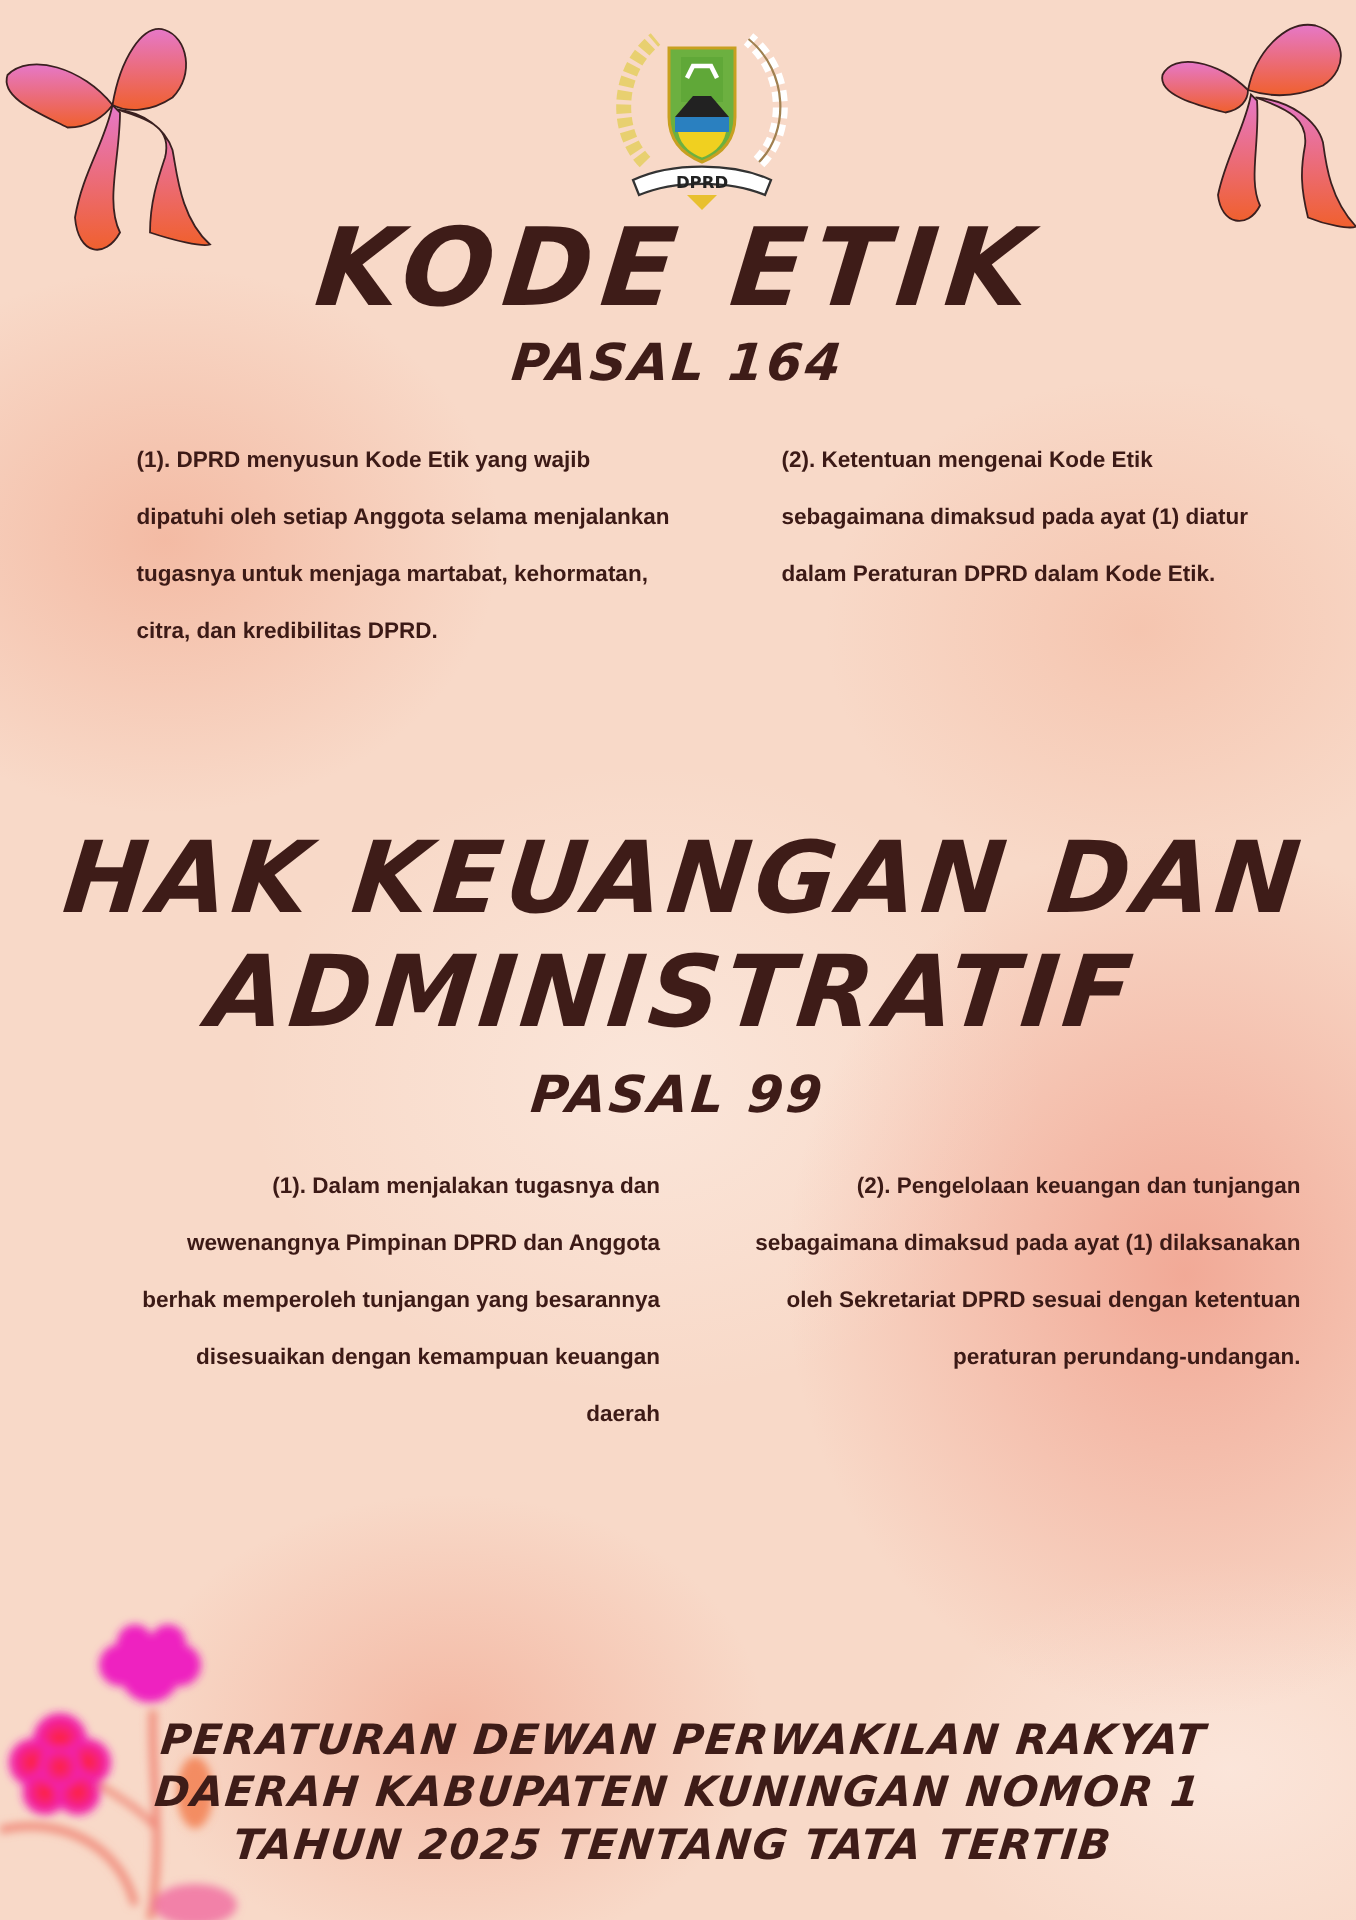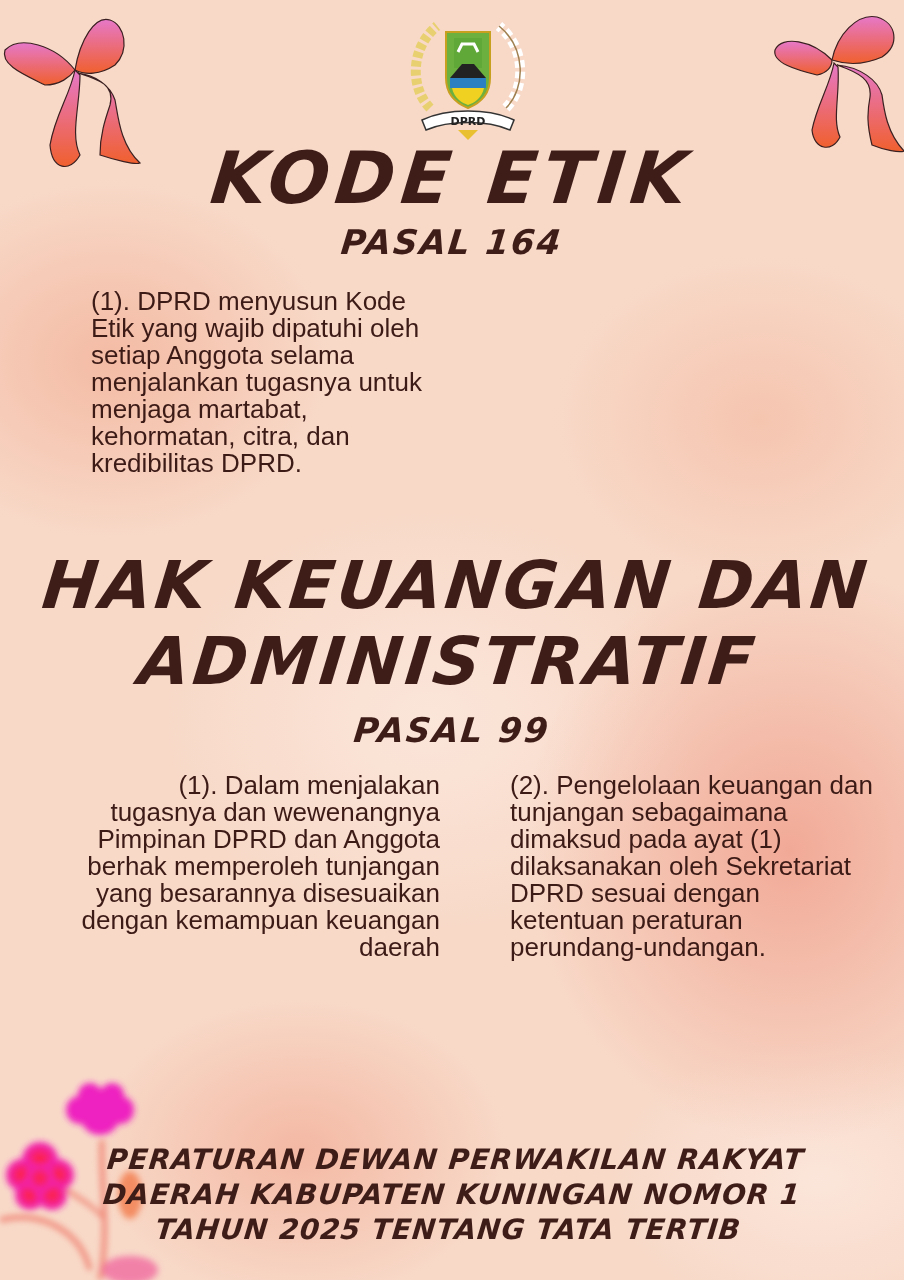--- a/index.html
+++ b/index.html
@@ -24,26 +24,26 @@
     position: absolute; left: 0; right: 0; text-align: center;
     letter-spacing: 2px;
     transform: skewX(-6deg);
   }
   .t1 { top: 138px; font-size: 72px; line-height: 80px; letter-spacing: 6px; }
   .t1sub { top: 222px; font-size: 34px; line-height: 40px; }
   .t2 { top: 548px; font-size: 66px; line-height: 76px; letter-spacing: 3px; }
   .t2sub { top: 710px; font-size: 34px; line-height: 40px; }
   .footer { top: 1142px; font-size: 28px; line-height: 35px; letter-spacing: 1px; }
   .para {
-    position: absolute; font-weight: normal; font-size: 26px; line-height: 27px; color: #3c1a16;
+    position: absolute; font-weight: bold; font-size: 15px; line-height: 38px; color: #3c1a16;
   }
   .p1 { left: 91px; top: 288px; width: 360px; }
   .p2 { left: 521px; top: 288px; width: 340px; }
   .p3 { left: 80px; top: 772px; width: 360px; text-align: right; }
-  .p4 { left: 510px; top: 772px; width: 370px; }
+  .p4 { left: 497px; top: 772px; width: 370px; text-align: right; }
   .logo { position: absolute; left: 402px; top: 8px; width: 132px; height: 135px; }
   .ribbon-l { position: absolute; left: 0; top: 5px; width: 150px; height: 170px; }
   .ribbon-r { position: absolute; left: 772px; top: 5px; width: 132px; height: 150px; }
   .flowers { position: absolute; left: 0; top: 1070px; width: 200px; height: 210px; }
 </style>
 </head>
 <body>
 
 <div class="poster">
 
@@ -79,20 +79,21 @@
     <path d="M50 80 L82 80 C80 90,72 95,66 97 C60 95,52 90,50 80 Z" fill="#f0d020"></path>
     <path d="M20 112 C45 100,87 100,112 112 L108 122 C85 112,47 112,24 122 Z" fill="#ffffff" stroke="#333" stroke-width="1.5"></path>
     <text x="66" y="117" text-anchor="middle" font-family="DejaVu Sans, sans-serif" font-weight="bold" font-size="11" fill="#222">DPRD</text>
     <path d="M56 122 L66 132 L76 122 Z" fill="#e8c030"></path>
   </svg>
 
   <div class="brush t1">KODE ETIK</div>
   <div class="brush t1sub">PASAL 164</div>
 
   <div class="para p1">(1). DPRD menyusun Kode Etik yang wajib dipatuhi oleh setiap Anggota selama menjalankan tugasnya untuk menjaga martabat, kehormatan, citra, dan kredibilitas DPRD.</div>
+  <div class="para p2">(2). Ketentuan mengenai Kode Etik sebagaimana dimaksud pada ayat (1) diatur dalam Peraturan DPRD dalam Kode Etik.</div>
 
   <div class="brush t2">
     <div>HAK KEUANGAN DAN</div>
     <div>ADMINISTRATIF</div>
   </div>
   <div class="brush t2sub">PASAL 99</div>
 
   <div class="para p3">(1). Dalam menjalakan tugasnya dan wewenangnya Pimpinan DPRD dan Anggota berhak memperoleh tunjangan yang besarannya disesuaikan dengan kemampuan keuangan daerah</div>
   <div class="para p4">(2). Pengelolaan keuangan dan tunjangan sebagaimana dimaksud pada ayat (1) dilaksanakan oleh Sekretariat DPRD sesuai dengan ketentuan peraturan perundang-undangan.</div>
 

